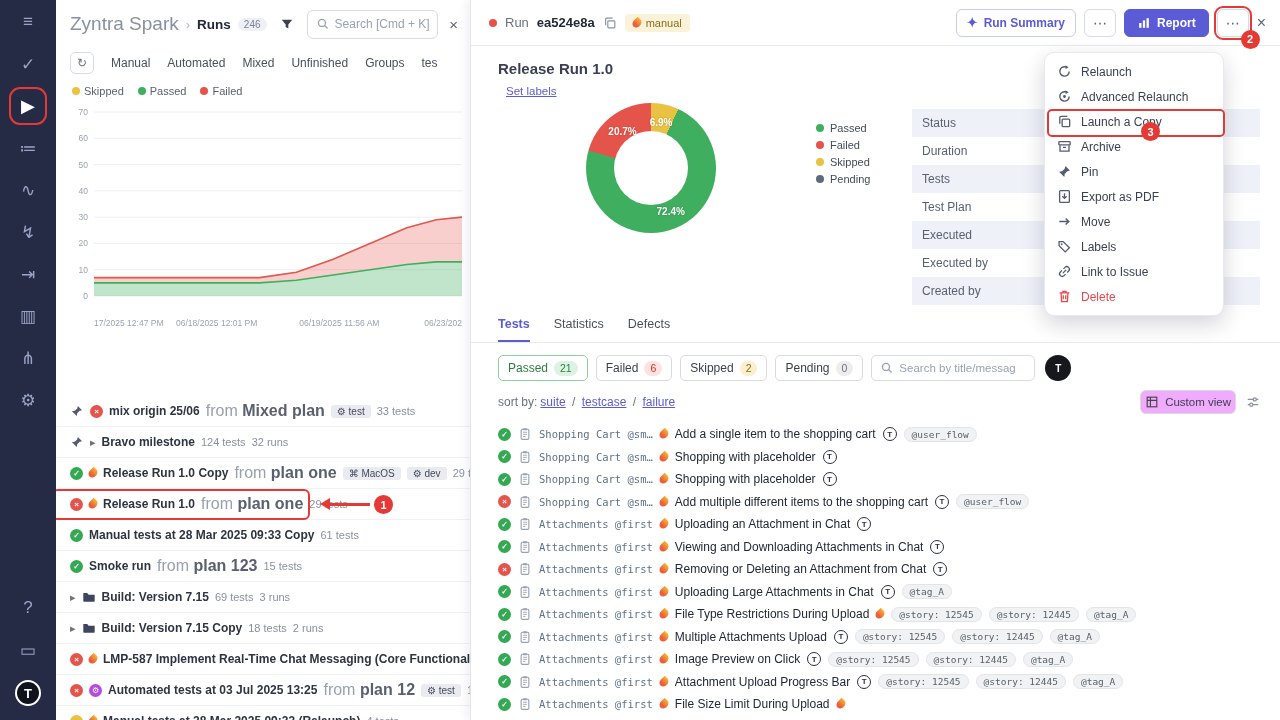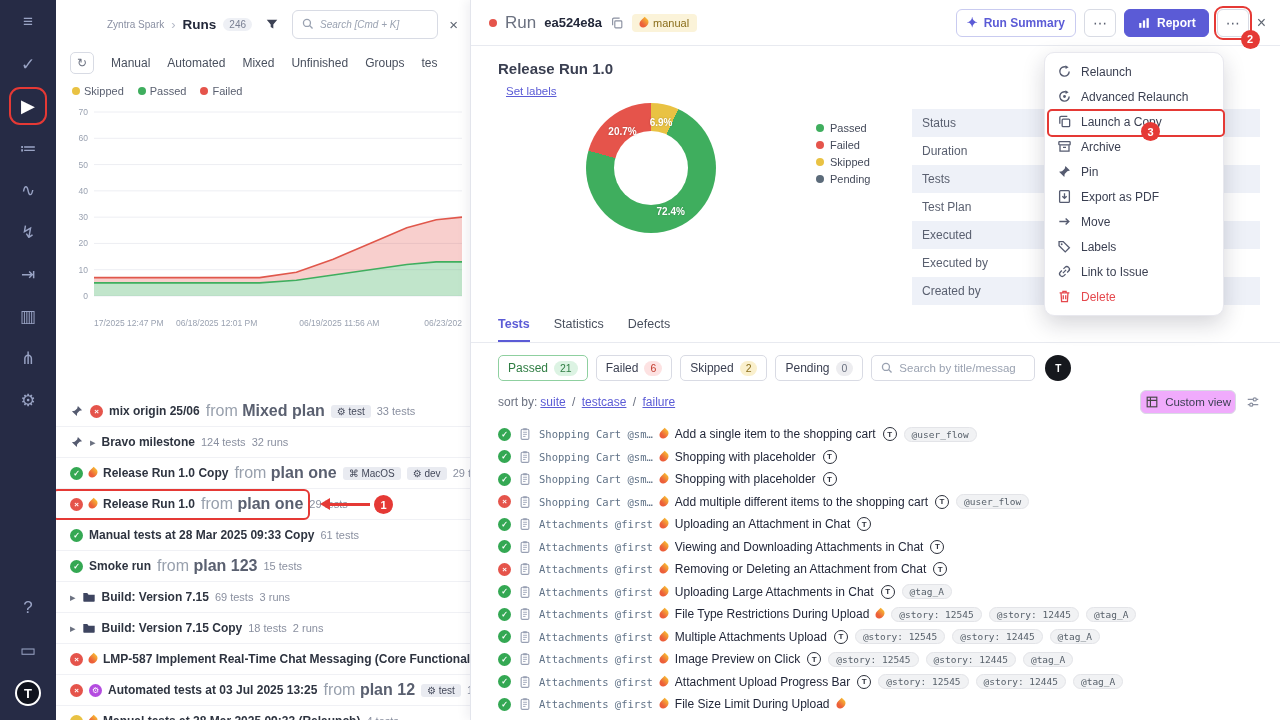--- a/index.html
+++ b/index.html
@@ -12,27 +12,27 @@
              color:#99a3c4; font-size:17px; cursor:pointer; }
   .sb-item.active { color:#fff; font-size:18px; }
   .sb-item.ann4 { outline:2px solid #e53935; outline-offset:5px; border-radius:4px; }
   .sb-bottom { margin-top:auto; display:flex; flex-direction:column; align-items:center; }
   .sb-logo { width:26px; height:26px; border-radius:50%; background:#10131d; border:2px solid #fff; color:#fff;
              display:flex; align-items:center; justify-content:center; font-weight:bold; font-size:13px; margin-bottom:0; }
 
   
   .left-panel { width:414px; flex:0 0 414px; background:#fff; position:relative; overflow:hidden; }
   .lp-header { height:48px; display:flex; align-items:center; gap:7px; padding:0 8px 0 14px; }
-  .bc-proj { color:#8a90a3; font-size:10px; white-space:nowrap;margin-left:37px; }
+  .bc-proj { color:#8a90a3; font-size:19px; white-space:nowrap; }
   .bc-sep  { color:#b3b8c6; font-size:13px; }
   .bc-sec  { color:#23283a; font-weight:bold; font-size:13.5px; }
   .bc-count{ background:#eef0f5; color:#7a8094; font-size:10px; border-radius:8px; padding:1px 6px; }
   .btn-funnel { width:26px; height:26px; border:none; background:transparent; display:flex; align-items:center; justify-content:center; cursor:pointer; }
   .lp-search { flex:1; display:flex; align-items:center; gap:5px; border:1px solid #d8dbe4; border-radius:6px; height:29px; padding:0 8px; min-width:0; }
-  .lp-search input { border:none; outline:none; width:100%; font-size:10px; color:#333; font-family:"Liberation Sans",sans-serif;font-style:italic; }
+  .lp-search input { border:none; outline:none; width:100%; font-size:12px; color:#333; font-family:"Liberation Sans",sans-serif; }
   .lp-search input::placeholder { color:#9aa2b1; }
   .btn-x { border:none; background:none; color:#5f6672; font-size:15px; cursor:pointer; padding:0 4px; }
 
   .lp-tabs { height:30px; display:flex; align-items:center; gap:17px; padding:0 0 0 14px; white-space:nowrap; overflow:hidden; }
   .btn-refresh { width:24px; height:22px; border:1px solid #d8dbe4; border-radius:5px; background:#fff; color:#6b7180; font-size:12px; cursor:pointer; flex:0 0 24px; }
   .lp-tab { font-size:12px; color:#49505e; cursor:pointer; }
 
   .lp-legend { height:26px; display:flex; align-items:center; gap:14px; padding-left:16px; }
   .lg-item { font-size:11px; color:#5a6070; display:flex; align-items:center; gap:4px; }
   .lg-item i { width:8px; height:8px; border-radius:50%; display:inline-block; }
@@ -68,21 +68,21 @@
   .a-arrow { position:absolute; left:268px; top:14px; width:46px; border-top:3px solid #e53935; pointer-events:none; }
   .a-arrow:before { content:""; position:absolute; left:-10px; top:-8px; border:6px solid transparent; border-right:10px solid #e53935; }
   .num { width:19px; height:19px; border-radius:50%; background:#e53935; color:#fff; font-size:11px; font-weight:bold;
          display:flex; align-items:center; justify-content:center; }
   .a-num { position:absolute; left:318px; top:6px; }
 
   
   .main-panel { flex:1; background:#fff; position:relative; border-left:1px solid #e3e5ec; box-shadow:-4px 0 10px rgba(20,25,50,.06); overflow:hidden; }
   .topbar { height:46px; display:flex; align-items:center; gap:8px; padding:0 14px 0 18px; border-bottom:1px solid #e8eaf0; }
   .dot-red { width:8px; height:8px; border-radius:50%; background:#e5544b; }
-  .run-word { color:#6b7180; font-size:17px; }
+  .run-word { color:#6b7180; font-size:13px; }
   .run-id { color:#23283a; font-weight:bold; font-size:13px; }
   .badge-manual { background:#fbf3d9; color:#8a6d1a; font-size:11px; border-radius:4px; padding:3px 8px; display:flex; align-items:center; gap:5px; }
   .tb-right { margin-left:auto; display:flex; align-items:center; gap:8px; }
   .btn { height:28px; border-radius:6px; font-size:12px; display:inline-flex; align-items:center; gap:6px; cursor:pointer;
          font-family:"Liberation Sans",sans-serif; }
   .btn.ghost { background:#fff; border:1px solid #c9cbf0; color:#5b5bd6; padding:0 10px; font-weight:bold; }
   .btn.sq { width:32px; justify-content:center; background:#fff; border:1px solid #d8dbe4; color:#5a6070; font-size:14px; position:relative; }
   .btn.primary { background:#5b5bd6; border:1px solid #5b5bd6; color:#fff; padding:0 12px; font-weight:bold; }
   .btn.plain { background:none; border:none; color:#5f6672; font-size:16px; }
   .btn.ann2 { outline:2px solid #e53935; outline-offset:1px; }

